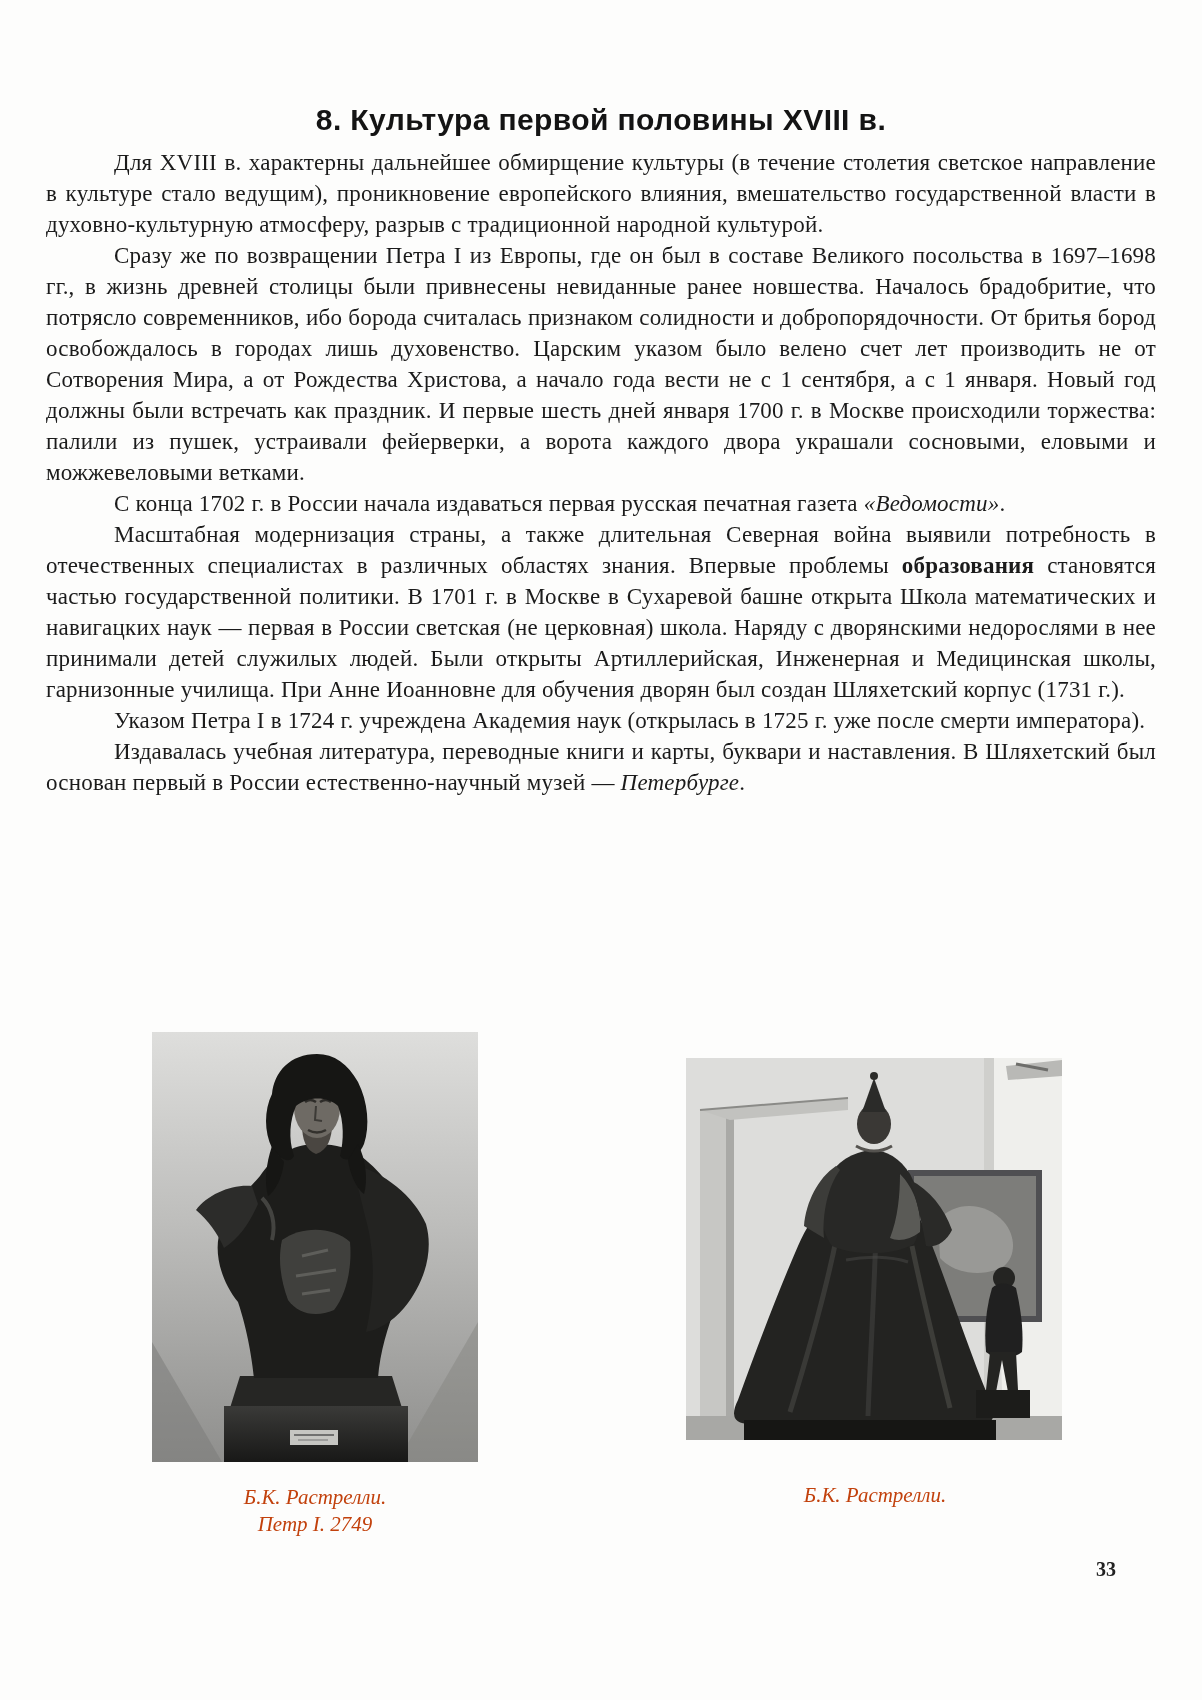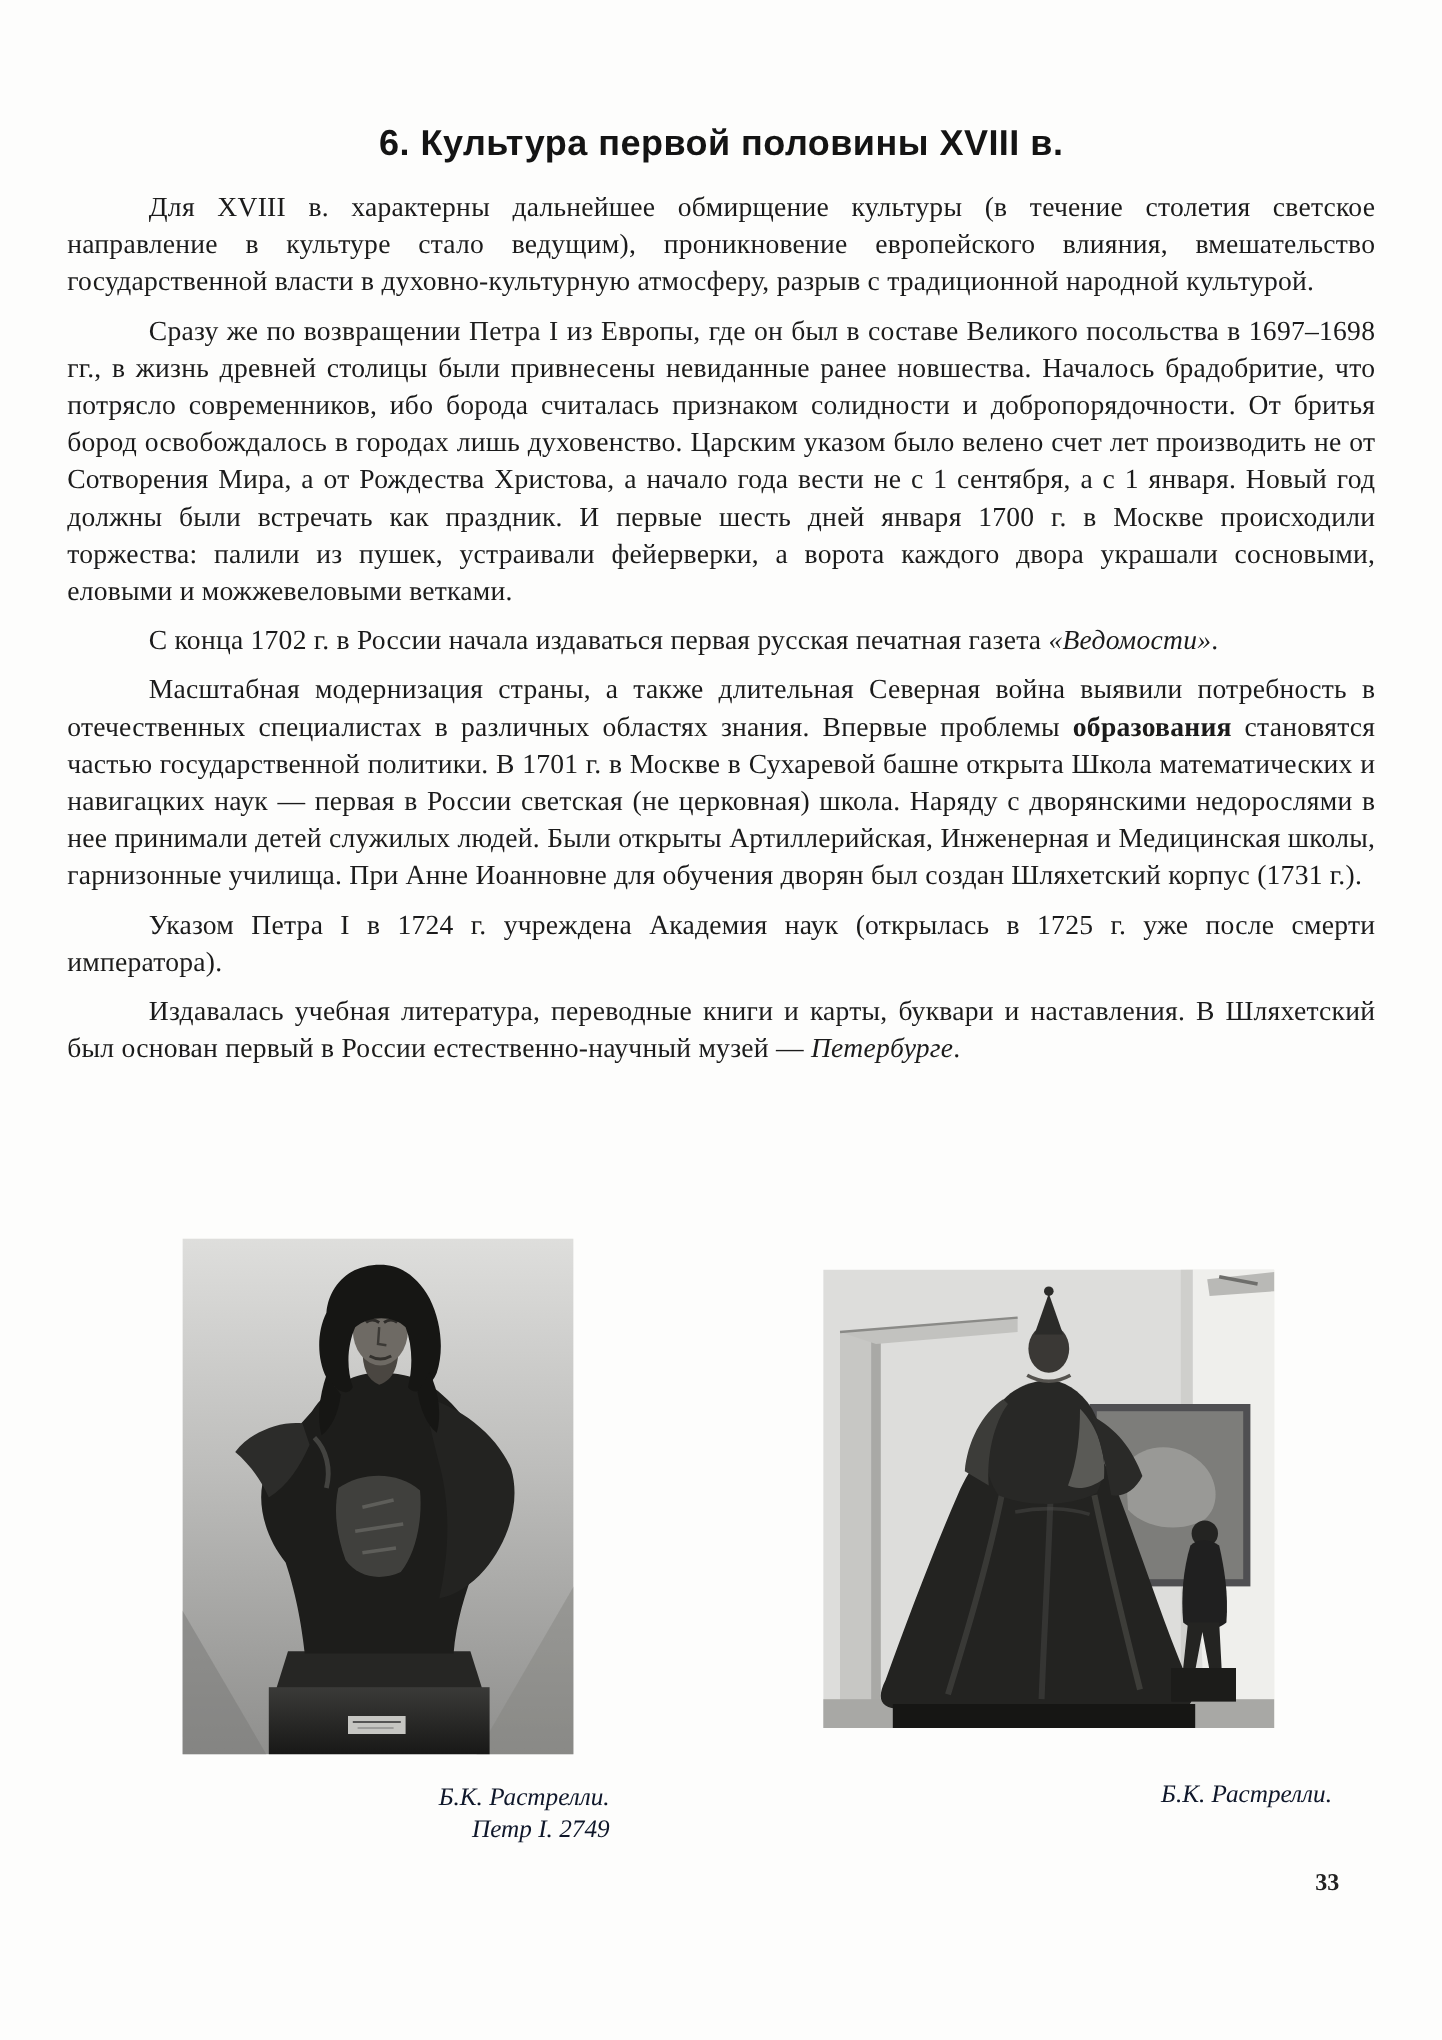--- a/index.html
+++ b/index.html
@@ -22,53 +22,53 @@
     color:#141414;
   }
   .body-text{
     position:absolute;
     top:147px;left:46px;width:1110px;
     font-size:23px;
     line-height:31px;
     letter-spacing:0.2px;
     text-align:justify;
   }
-  .body-text p{margin:10px;text-indent:68px;}
+  .body-text p{margin:0;text-indent:68px;}
   .it{font-style:italic;}
   .b{font-weight:bold;}
   .photo{
     position:absolute;
     display:block;
   }
   .photo1{left:152px;top:1032px;width:326px;height:430px;}
   .photo2{left:686px;top:1058px;width:376px;height:382px;}
   .caption{
     position:absolute;
     font-style:italic;
     font-size:21px;
     line-height:27px;
-    text-align:right;
-    color:#0f172a;
+    text-align:center;
+    color:#c2410c;
   }
   .caption1{left:122px;top:1484px;width:386px;}
   .caption2{left:640px;top:1482px;width:470px;}
   .page-number{
     position:absolute;
     left:1096px;top:1558px;
     font-weight:bold;
     font-size:20px;
     color:#222;
   }
 </style>
 </head>
 <body>
 
 <div class="page">
 
-  <div class="title">6. Культура первой половины XVIII в.</div>
+  <div class="title">8. Культура первой половины XVIII в.</div>
 
   <div class="body-text">
     <p><span>Для XVIII в. характерны дальнейшее обмирщение культуры (в течение столетия светское направление в культуре стало ведущим), проникновение европейского влияния, вмешательство государственной власти в духовно-культурную атмосферу, разрыв с традиционной народной культурой.</span></p>
     <p><span>Сразу же по возвращении Петра I из Европы, где он был в составе Великого посольства в 1697–1698 гг., в жизнь древней столицы были привнесены невиданные ранее новшества. Началось брадобритие, что потрясло современников, ибо борода считалась признаком солидности и добропорядочности. От бритья бород освобождалось в городах лишь духовенство. Царским указом было велено счет лет производить не от Сотворения Мира, а от Рождества Христова, а начало года вести не с 1 сентября, а с 1 января. Новый год должны были встречать как праздник. И первые шесть дней января 1700 г. в Москве происходили торжества: палили из пушек, устраивали фейерверки, а ворота каждого двора украшали сосновыми, еловыми и можжевеловыми ветками.</span></p>
     <p><span>С конца 1702 г. в России начала издаваться первая русская печатная газета </span><span class="it">«Ведомости»</span><span>.</span></p>
     <p><span>Масштабная модернизация страны, а также длительная Северная война выявили потребность в отечественных специалистах в различных областях знания. Впервые проблемы </span><span class="b">образования</span><span> становятся частью государственной политики. В 1701 г. в Москве в Сухаревой башне открыта Школа математических и навигацких наук — первая в России светская (не церковная) школа. Наряду с дворянскими недорослями в нее принимали детей служилых людей. Были открыты Артиллерийская, Инженерная и Медицинская школы, гарнизонные училища. При Анне Иоанновне для обучения дворян был создан Шляхетский корпус (1731 г.).</span></p>
     <p><span>Указом Петра I в 1724 г. учреждена Академия наук (открылась в 1725 г. уже после смерти императора).</span></p>
     <p><span>Издавалась учебная литература, переводные книги и карты, буквари и наставления. В Шляхетский был основан первый в России естественно-научный музей — </span><span class="it">Петербурге</span><span>.</span></p>
   </div>
 

